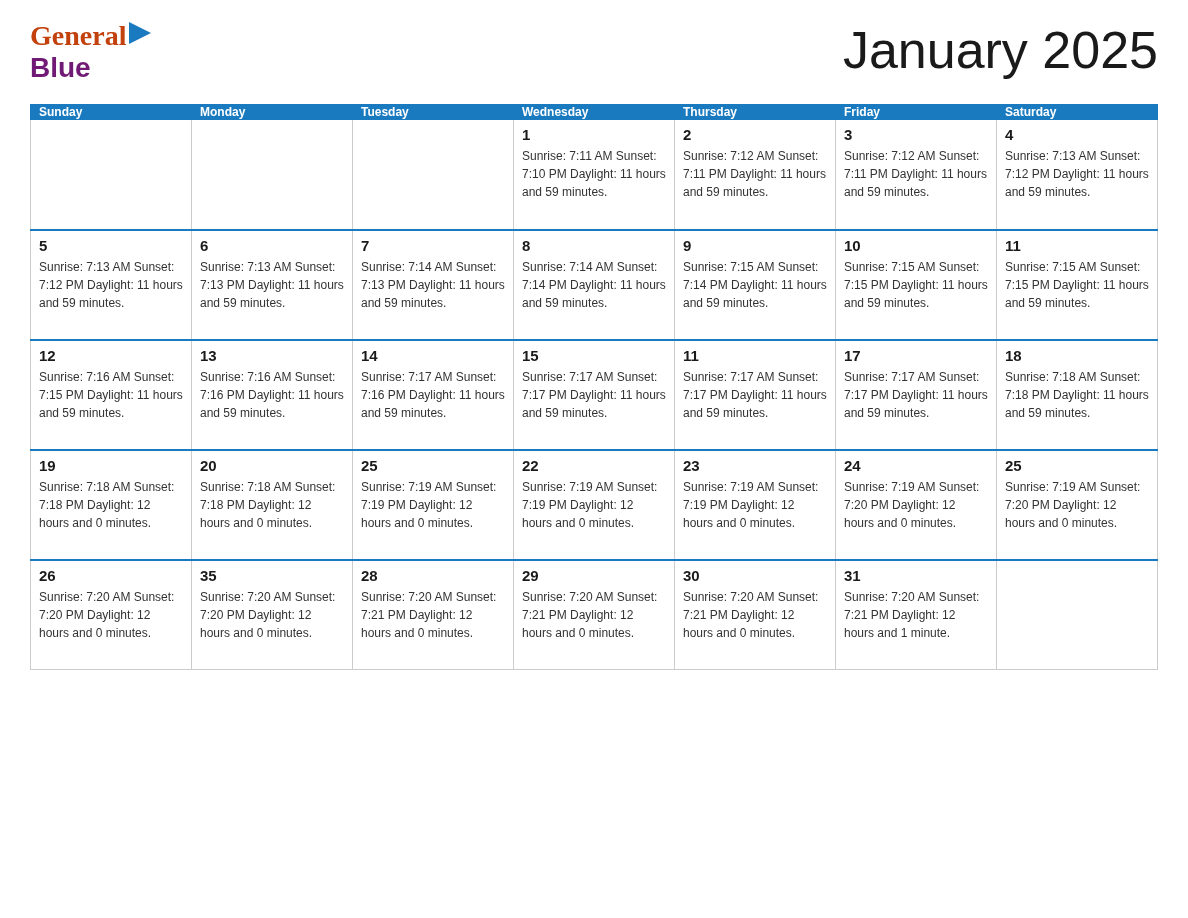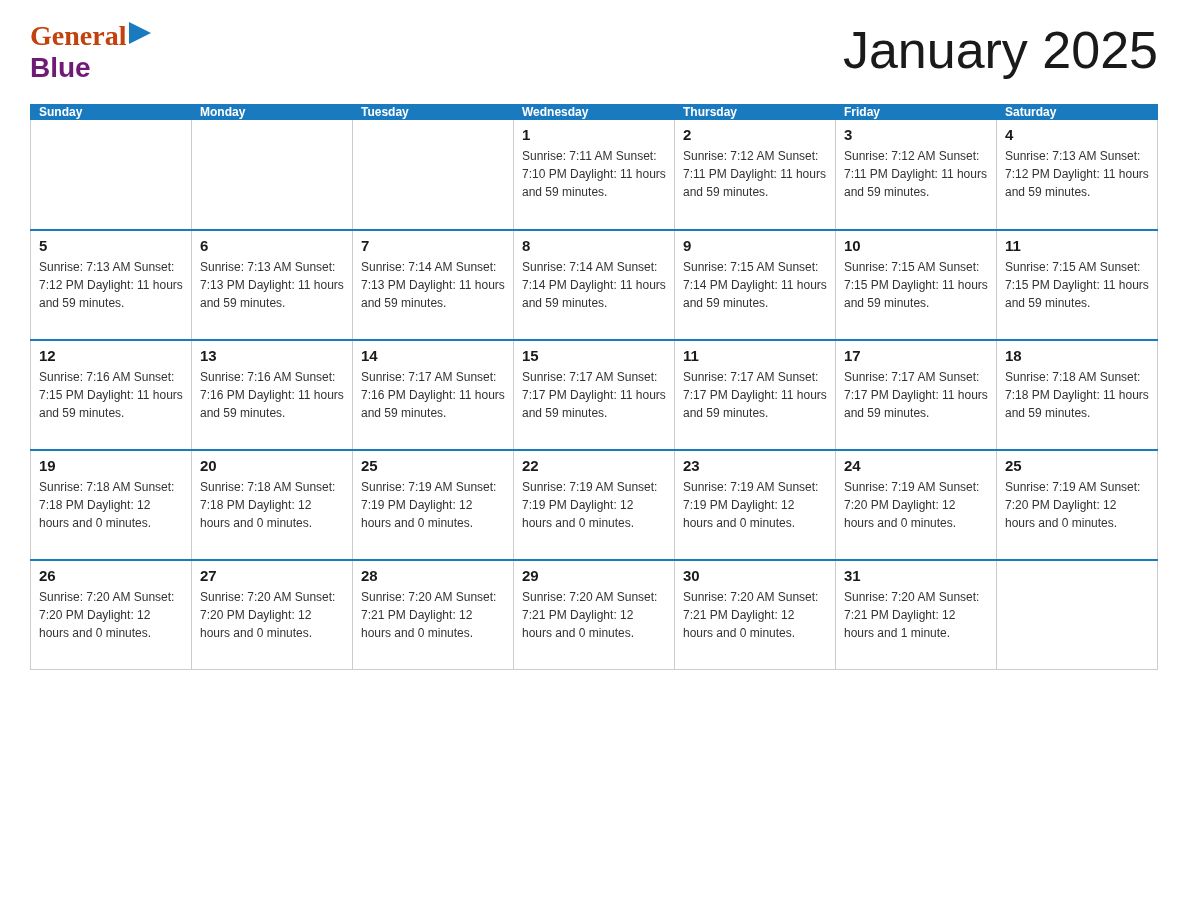--- a/index.html
+++ b/index.html
@@ -310,21 +310,21 @@
       </tr>
       <tr class="row-divider">
         <td>
           <span class="day-number">26</span>
           <div class="day-info">Sunrise: 7:20 AM
 Sunset: 7:20 PM
 Daylight: 12 hours
 and 0 minutes.</div>
         </td>
         <td>
-          <span class="day-number">27</span>
+          <span class="day-number">35</span>
           <div class="day-info">Sunrise: 7:20 AM
 Sunset: 7:20 PM
 Daylight: 12 hours
 and 0 minutes.</div>
         </td>
         <td>
           <span class="day-number">28</span>
           <div class="day-info">Sunrise: 7:20 AM
 Sunset: 7:21 PM
 Daylight: 12 hours

